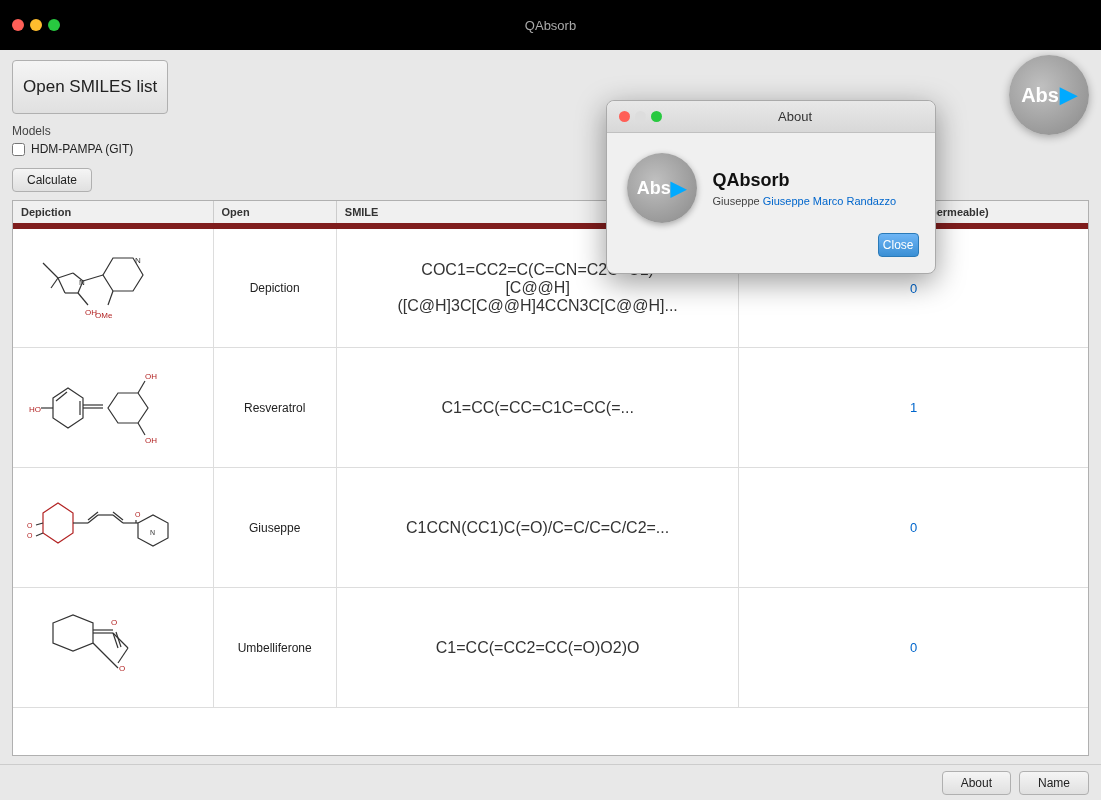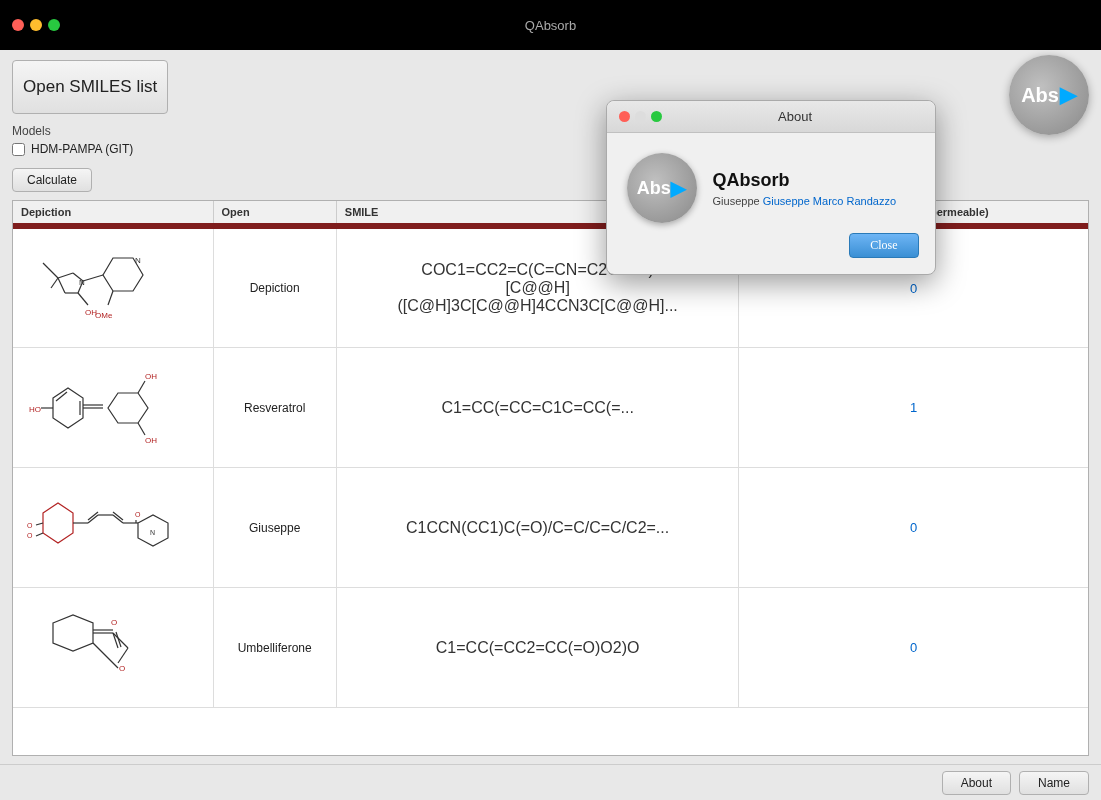--- a/index.html
+++ b/index.html
@@ -315,25 +315,24 @@
     }
     .dialog-close-row {
       display: flex;
       justify-content: flex-end;
       padding: 0 16px;
     }
     .dialog-close-btn {
       background: linear-gradient(to bottom, #6eb5f5, #3a8fd4);
       border: 1px solid #2a7ab8;
       border-radius: 4px;
-      padding: 4px 20px;
+      padding: 4px 4px;
       font-size: 12px;
       cursor: pointer;
       color: #fff;
-      font-family: Liberation Serif, serif;
     }
 
     
   </style>
 </head>
 <body>
 
 <div class="window-chrome">
   <div class="traffic-lights">
     <div class="traffic-light tl-close"></div>

